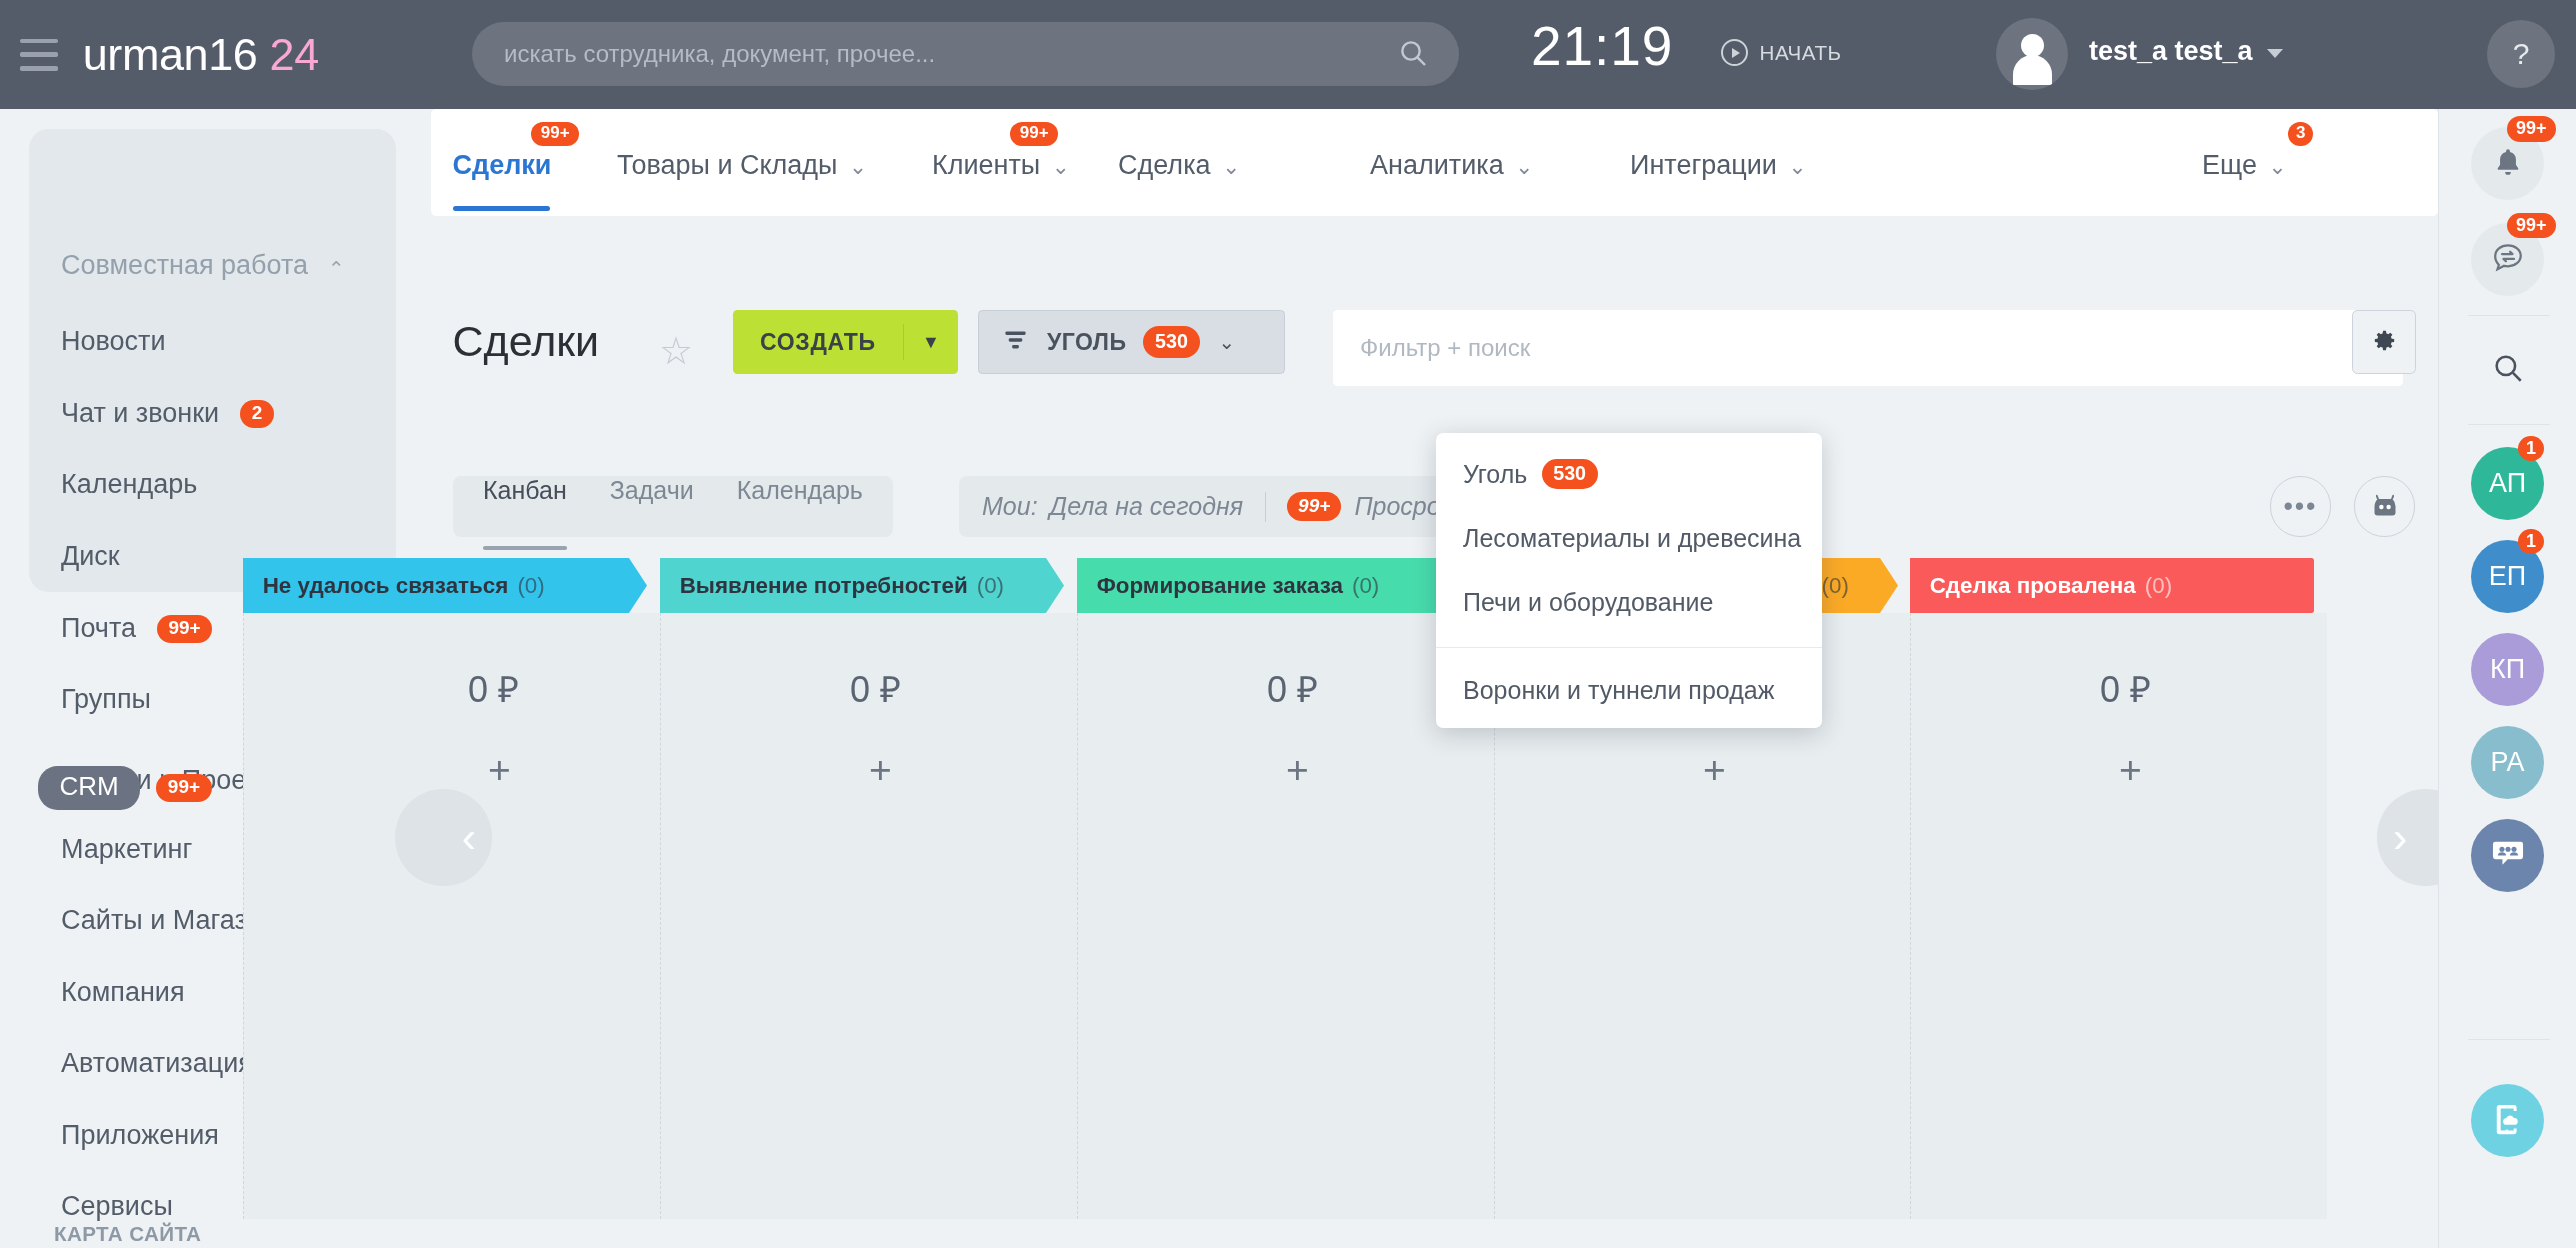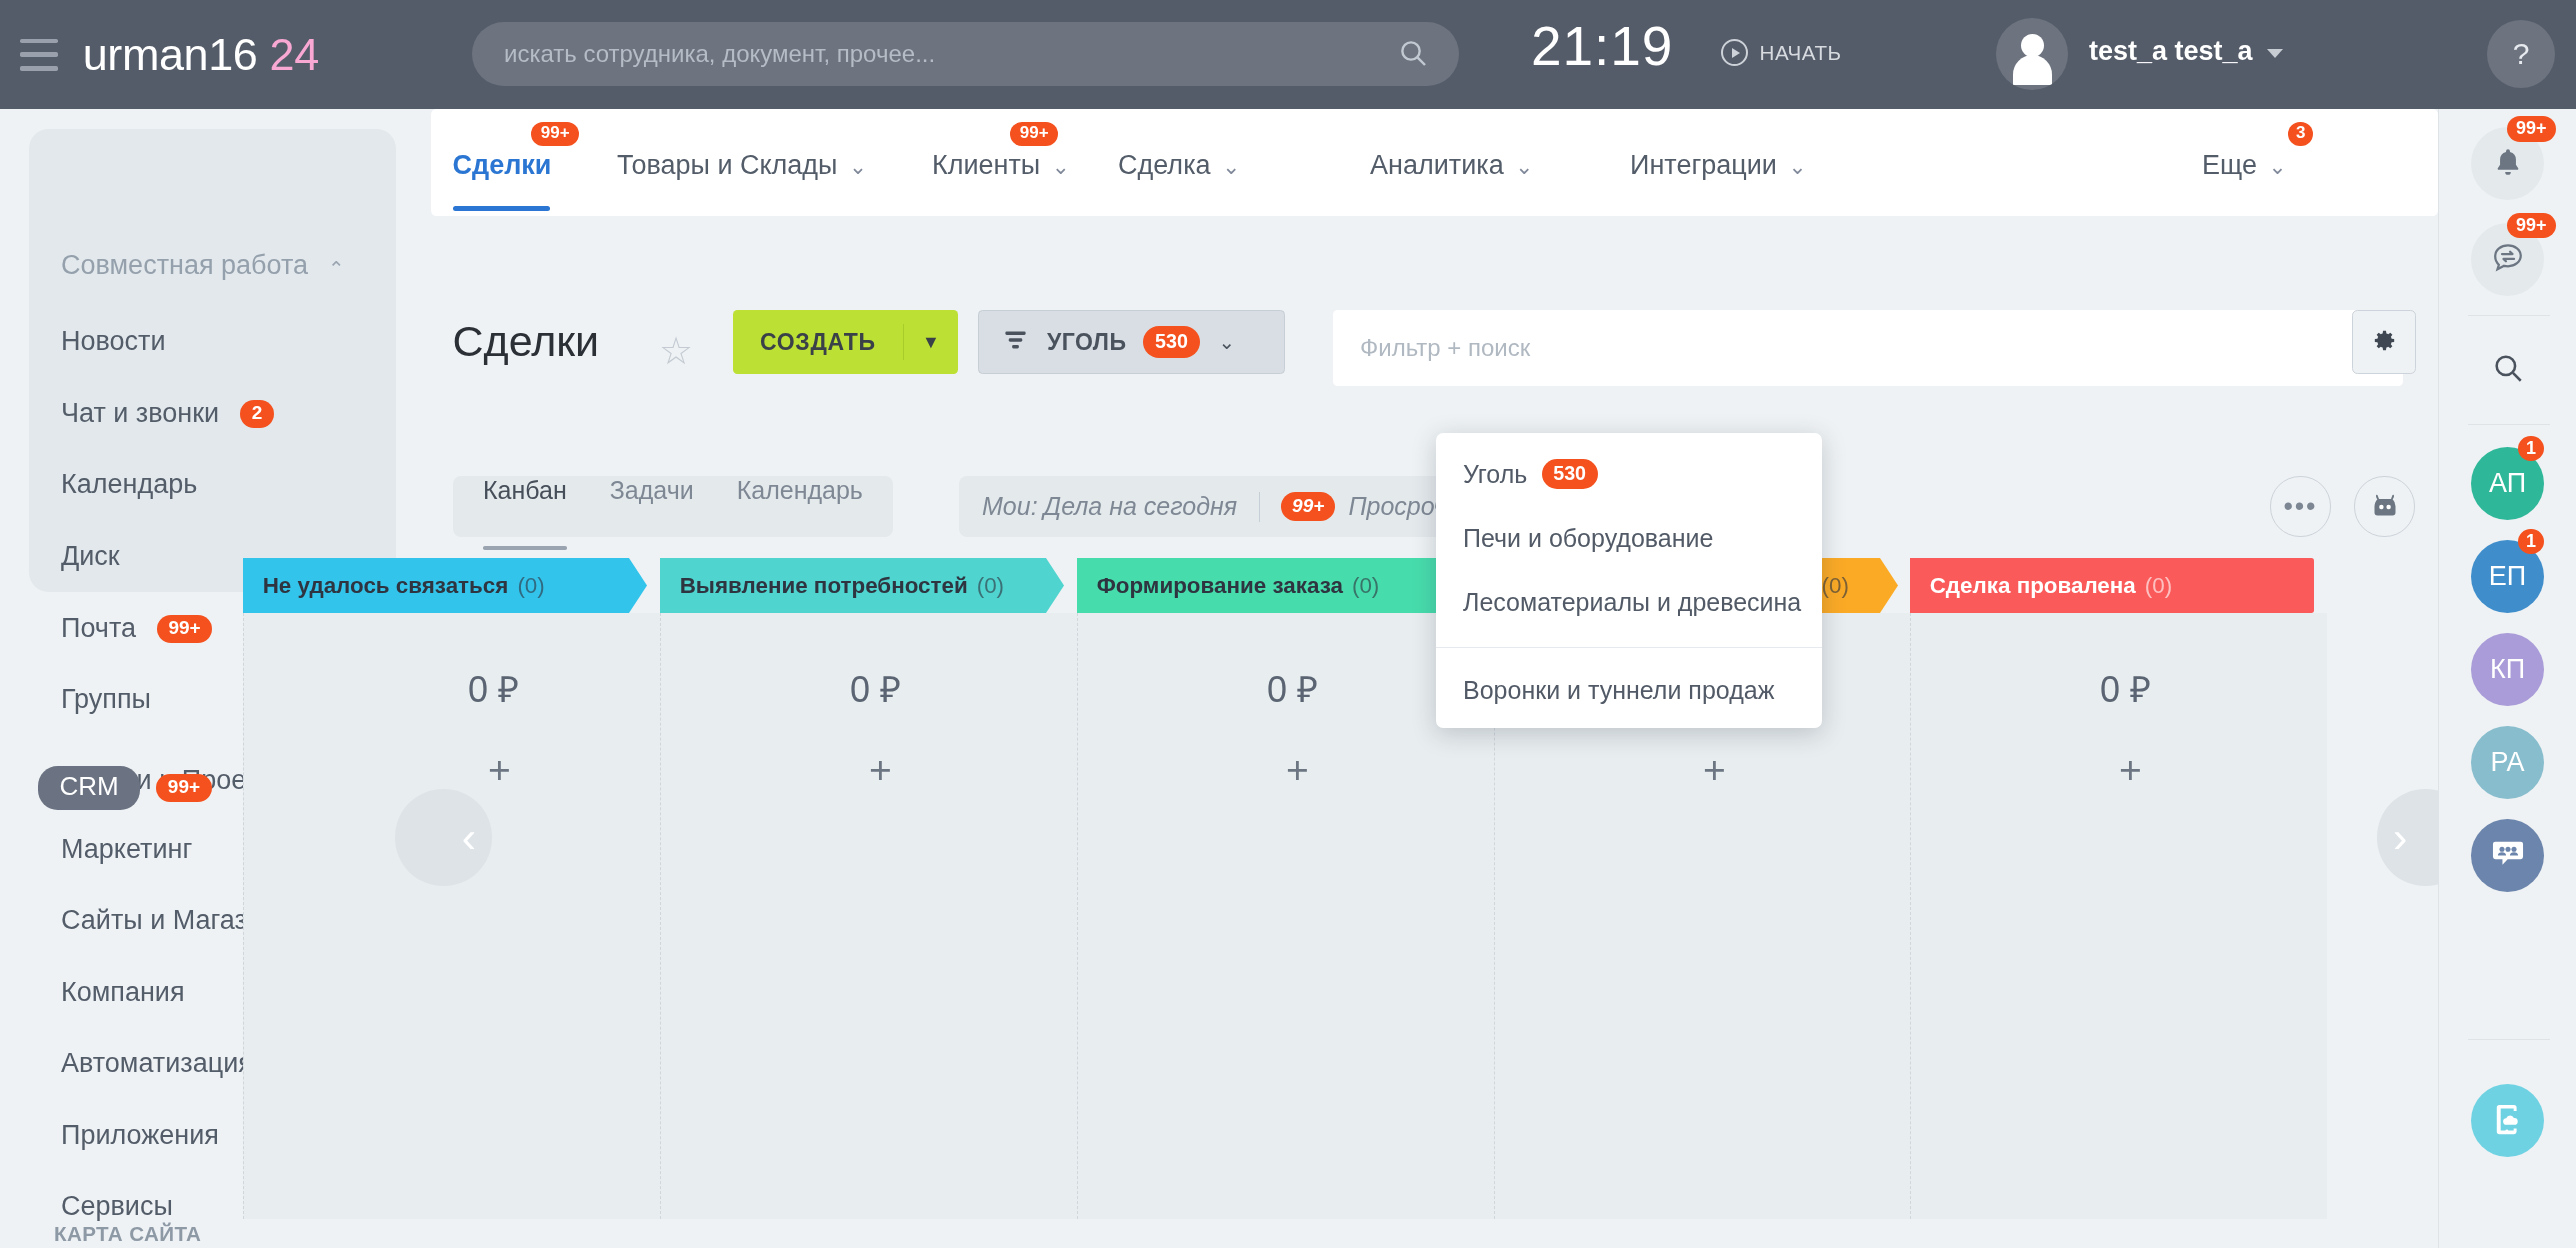--- a/index.html
+++ b/index.html
@@ -353,21 +353,21 @@
     </div>
 
     <div class="views">
       <span class="v active">Канбан</span>
       <span class="v">Задачи</span>
       <span class="v">Календарь</span>
     </div>
 
     <div class="mine">
       <span class="lbl">Мои:</span>
-      <span class="txt" style="margin-left:6px">Дела на сегодня</span>
+      <span class="txt" style="margin-left:12px">Дела на сегодня</span>
       <span class="sep"></span>
       <span class="pill">99+</span>
       <span class="txt">Просрочены</span>
     </div>
 
     <div class="dots-btn">
       <span>•••</span>
     </div>
     <div class="bot-btn">
       <span>
@@ -434,24 +434,24 @@
 
     <div class="arrow-l">‹</div>
     <div class="arrow-r">›</div>
 
     <div class="dropdown">
       <div class="dd-item">
         <span>Уголь</span>
         <span class="pill">530</span>
       </div>
       <div class="dd-item">
+        <span>Лесоматериалы и древесина</span>
+      </div>
+      <div class="dd-item">
         <span>Печи и оборудование</span>
-      </div>
-      <div class="dd-item">
-        <span>Лесоматериалы и древесина</span>
       </div>
       <div class="dd-sep"></div>
       <div class="dd-item">
         <span>Воронки и туннели продаж</span>
       </div>
     </div>
 
   </div>
 
   <div class="rail">

